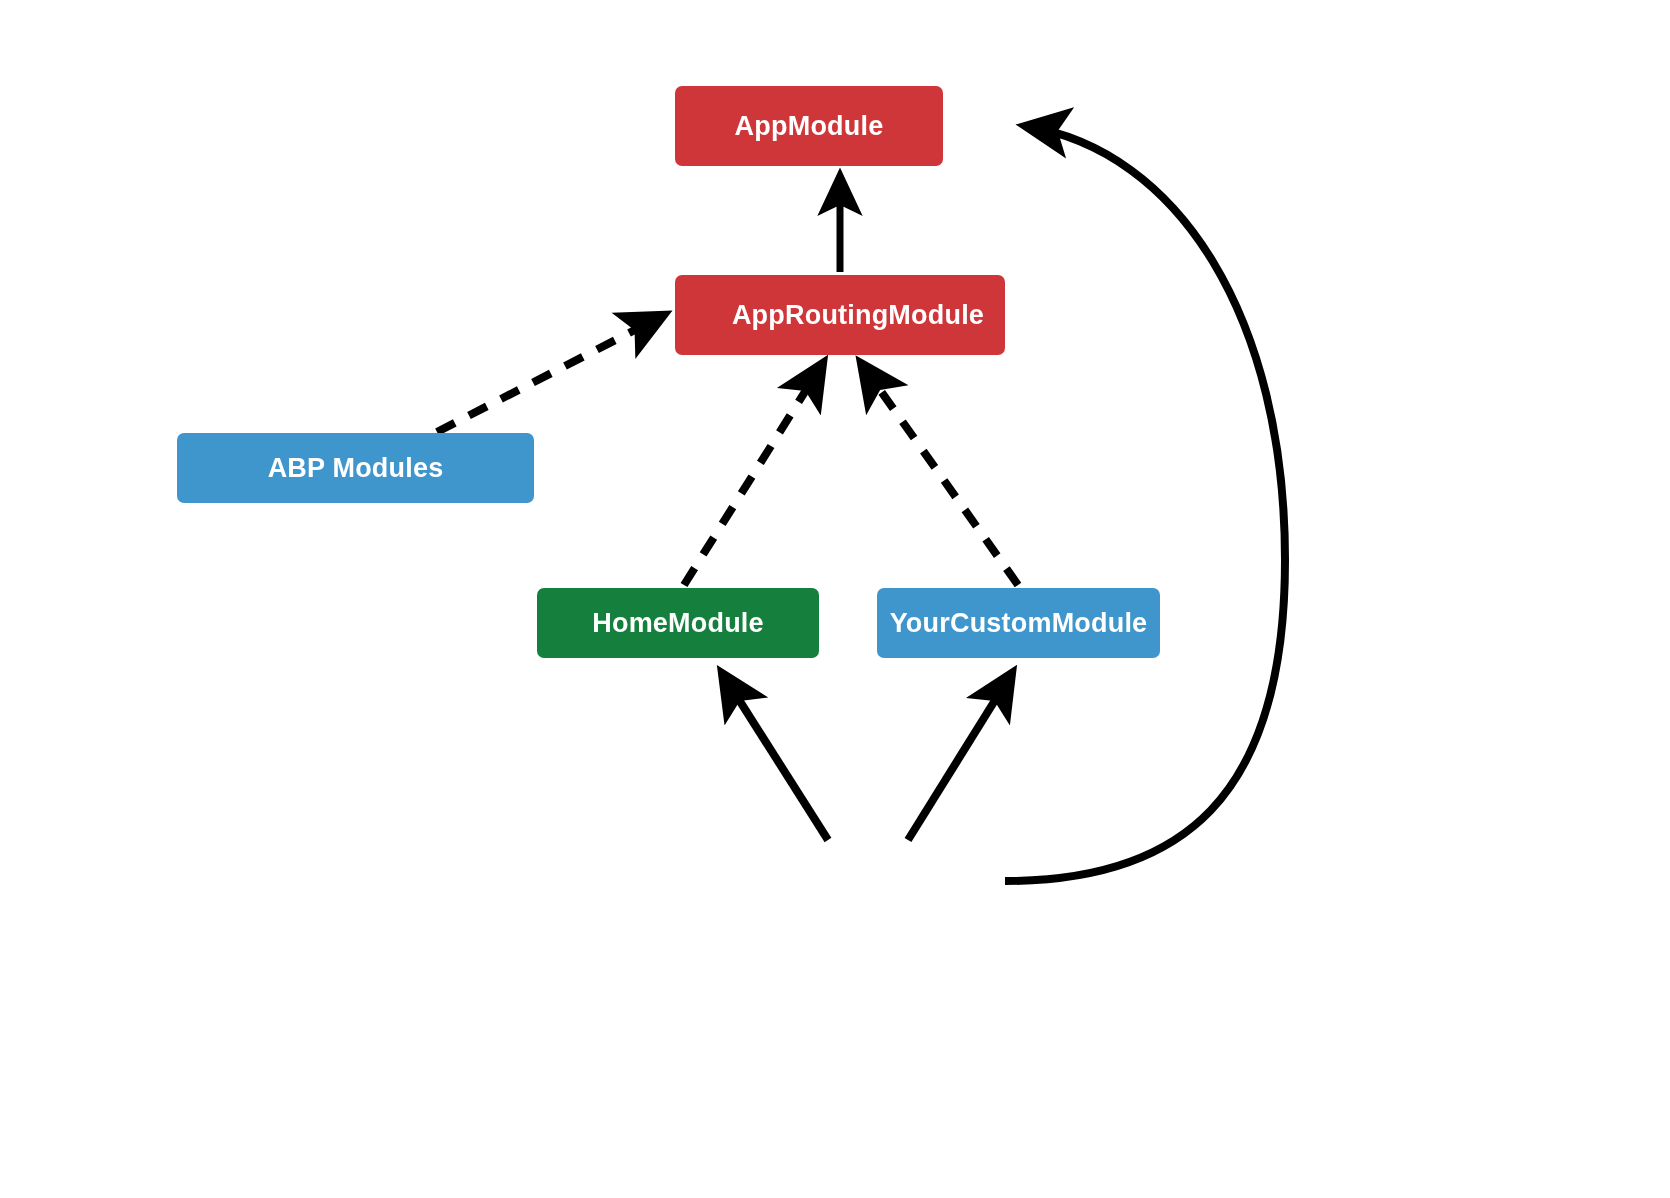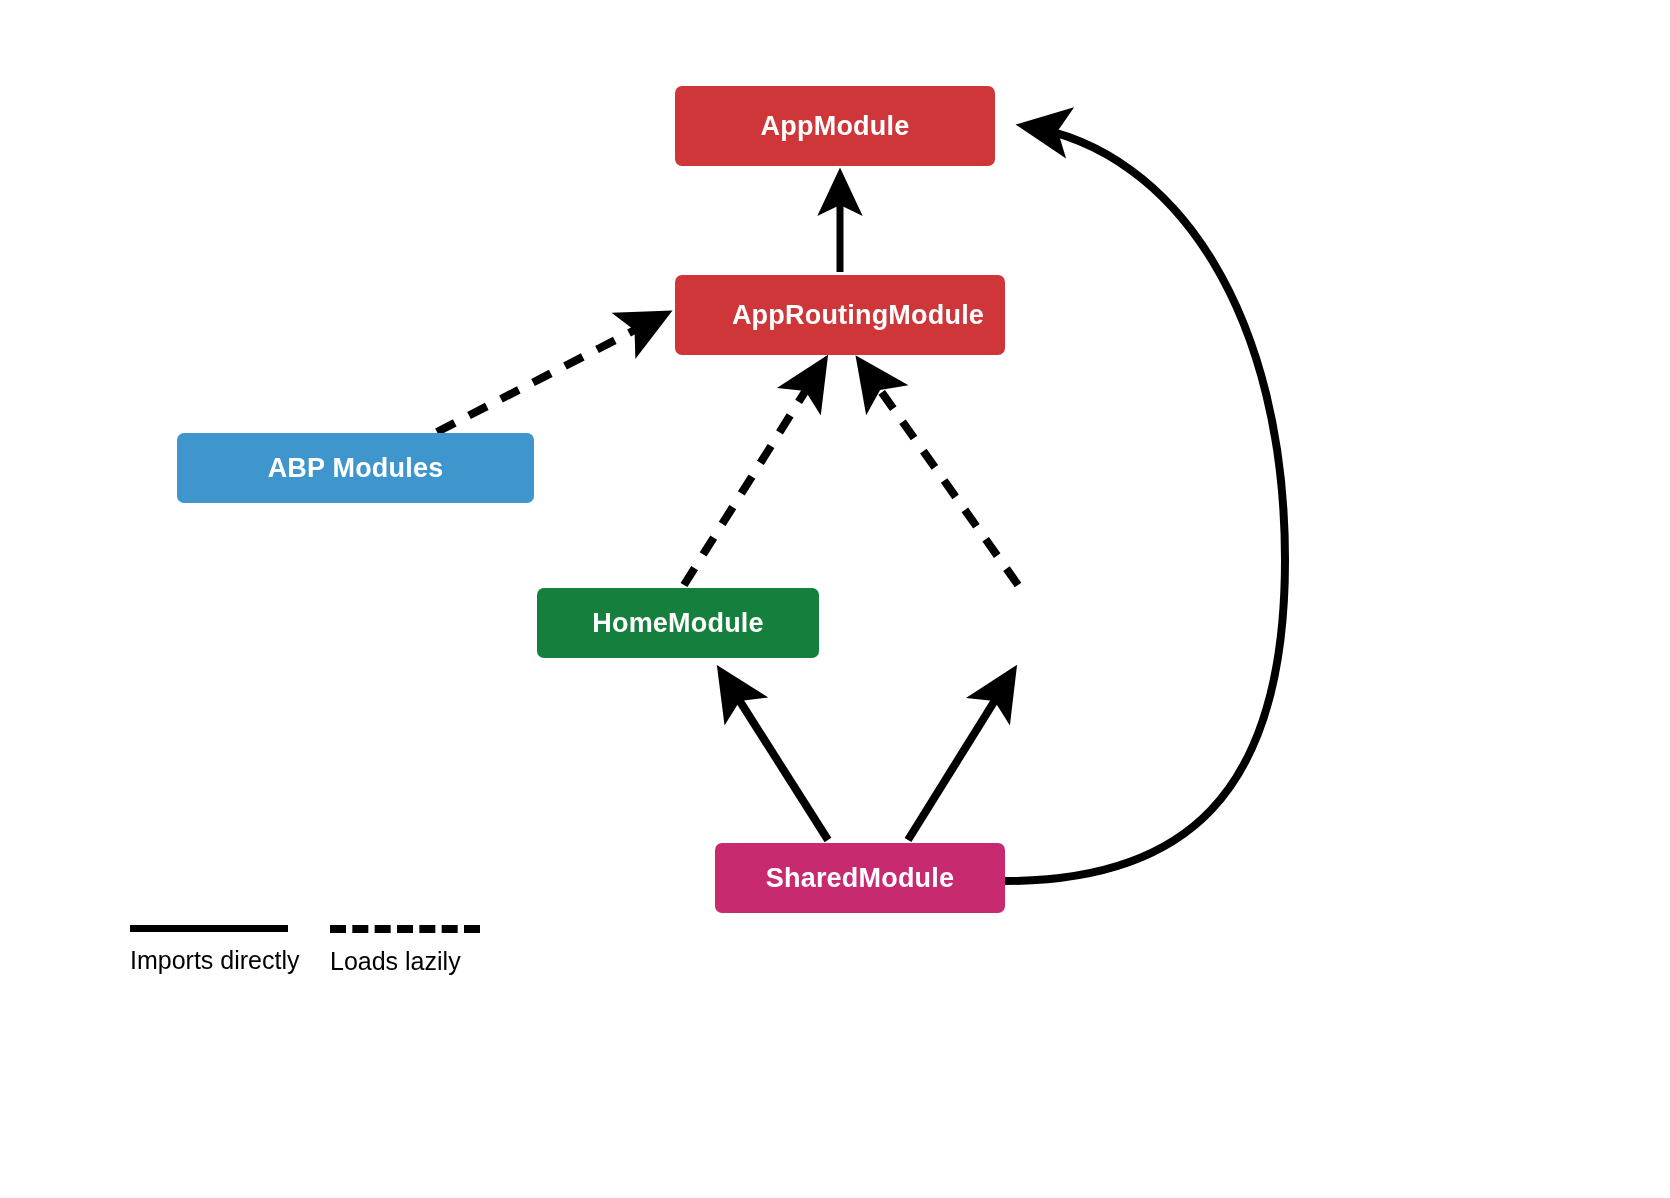--- a/index.html
+++ b/index.html
@@ -89,45 +89,35 @@
 
     <path d="M 1018 585 L 861 363" stroke="#000000" stroke-width="8" fill="none" stroke-dasharray="20 16" marker-end="url(#arrow)"></path>
 
     <path d="M 828 840 L 722 673" stroke="#000000" stroke-width="8" fill="none" marker-end="url(#arrow)"></path>
 
     <path d="M 908 840 L 1012 673" stroke="#000000" stroke-width="8" fill="none" marker-end="url(#arrow)"></path>
 
     <path d="M 1005 881 C 1180 881, 1285 800, 1285 560 C 1285 320, 1180 150, 1025 126" stroke="#000000" stroke-width="8" fill="none" marker-end="url(#arrow)"></path>
   </svg>
 
-  <div class="node" id="node-app-module" style="left:675px; top:86px; width:320px; height:80px; background:#cf3639;text-align:right;">
+  <div class="node" id="node-app-module" style="left:675px; top:86px; width:268px; height:80px; background:#cf3639;text-align:right;">
     <span>AppModule</span>
   </div>
 
   <div class="node" id="node-app-routing-module" style="left:675px; top:275px; width:330px; height:80px; background:#cf3639;padding-left:36px;">
     <span>AppRoutingModule</span>
   </div>
 
   <div class="node" id="node-abp-modules" style="left:177px; top:433px; width:357px; height:70px; background:#3f96cd;">
     <span>ABP Modules</span>
   </div>
 
   <div class="node" id="node-home-module" style="left:537px; top:588px; width:282px; height:70px; background:#15803d;">
     <span>HomeModule</span>
   </div>
 
-
-  <div class="node" id="node-shared-module" style="left:715px; top:843px; width:290px; height:70px; background:#c72a6f;">
-    <span>SharedModule</span>
+  <div class="node" id="node-your-custom-module" style="left:877px; top:588px; width:283px; height:70px; background:#3f96cd;">
+    <span>YourCustomModule</span>
   </div>
 
-  <div class="legend">
-    <div class="legend-item" id="item-direct">
-      <div class="legend-swatch"></div>
-      <div class="legend-label">Imports directly</div>
-    </div>
-    <div class="legend-item" id="item-lazy">
-      <div class="legend-swatch dashed"></div>
-      <div class="legend-label">Loads lazily</div>
-    </div>
-  </div>
+
 
 </div>
 
 </body></html>

